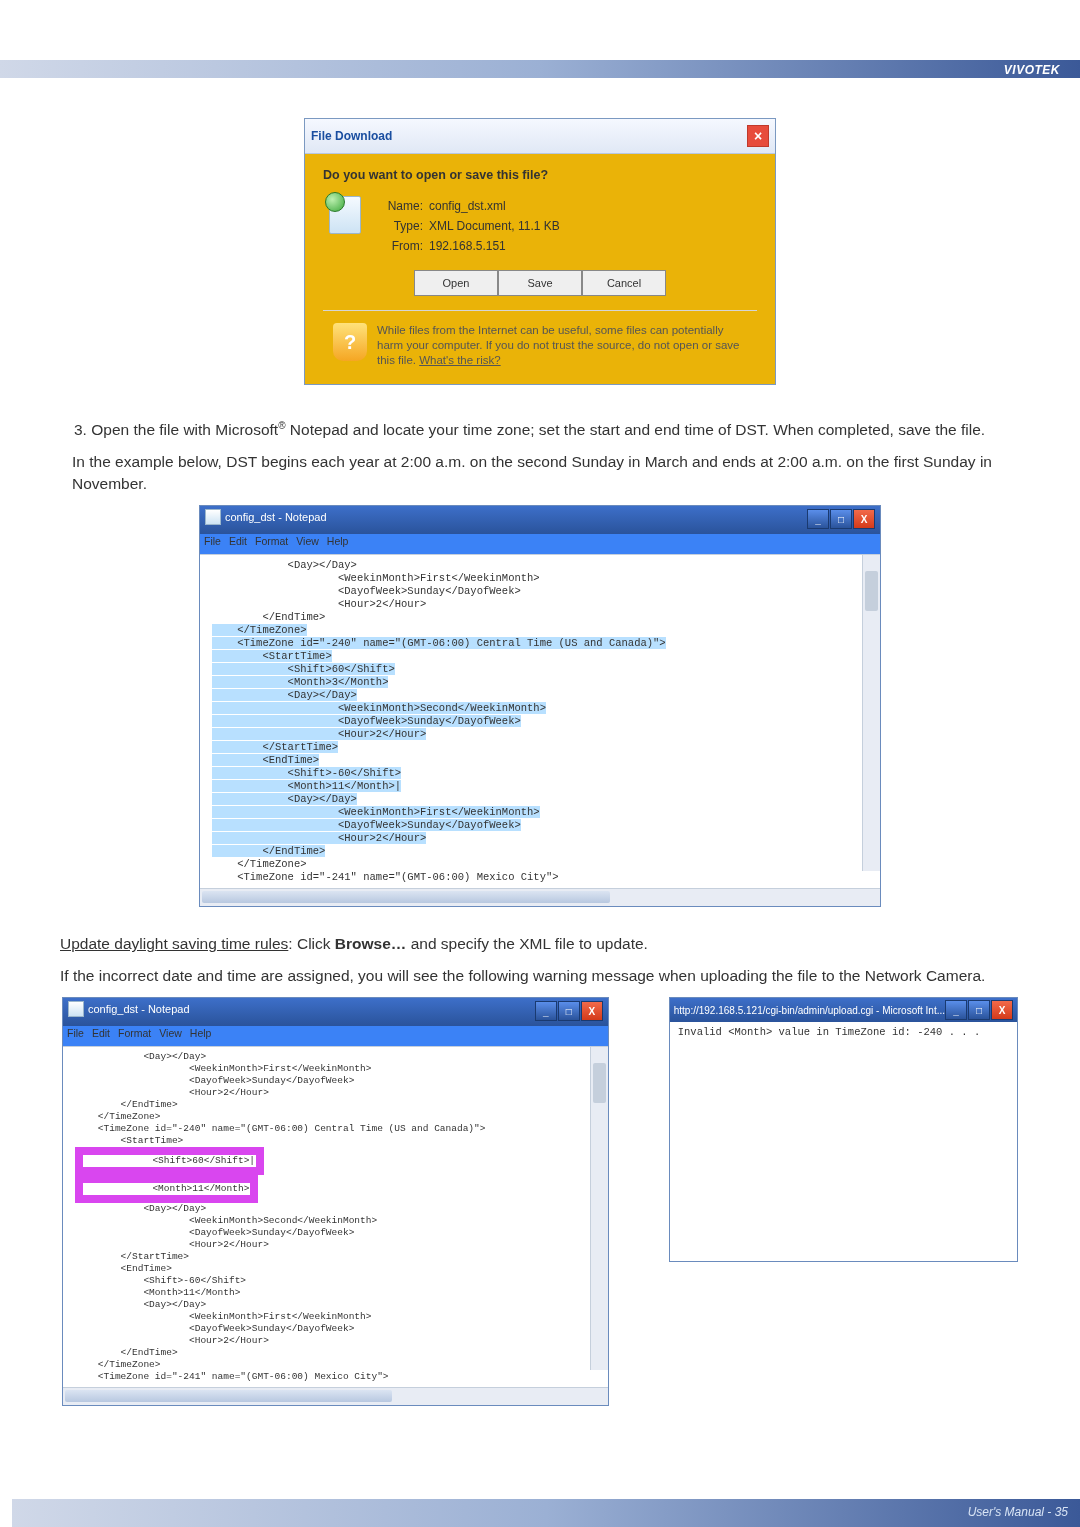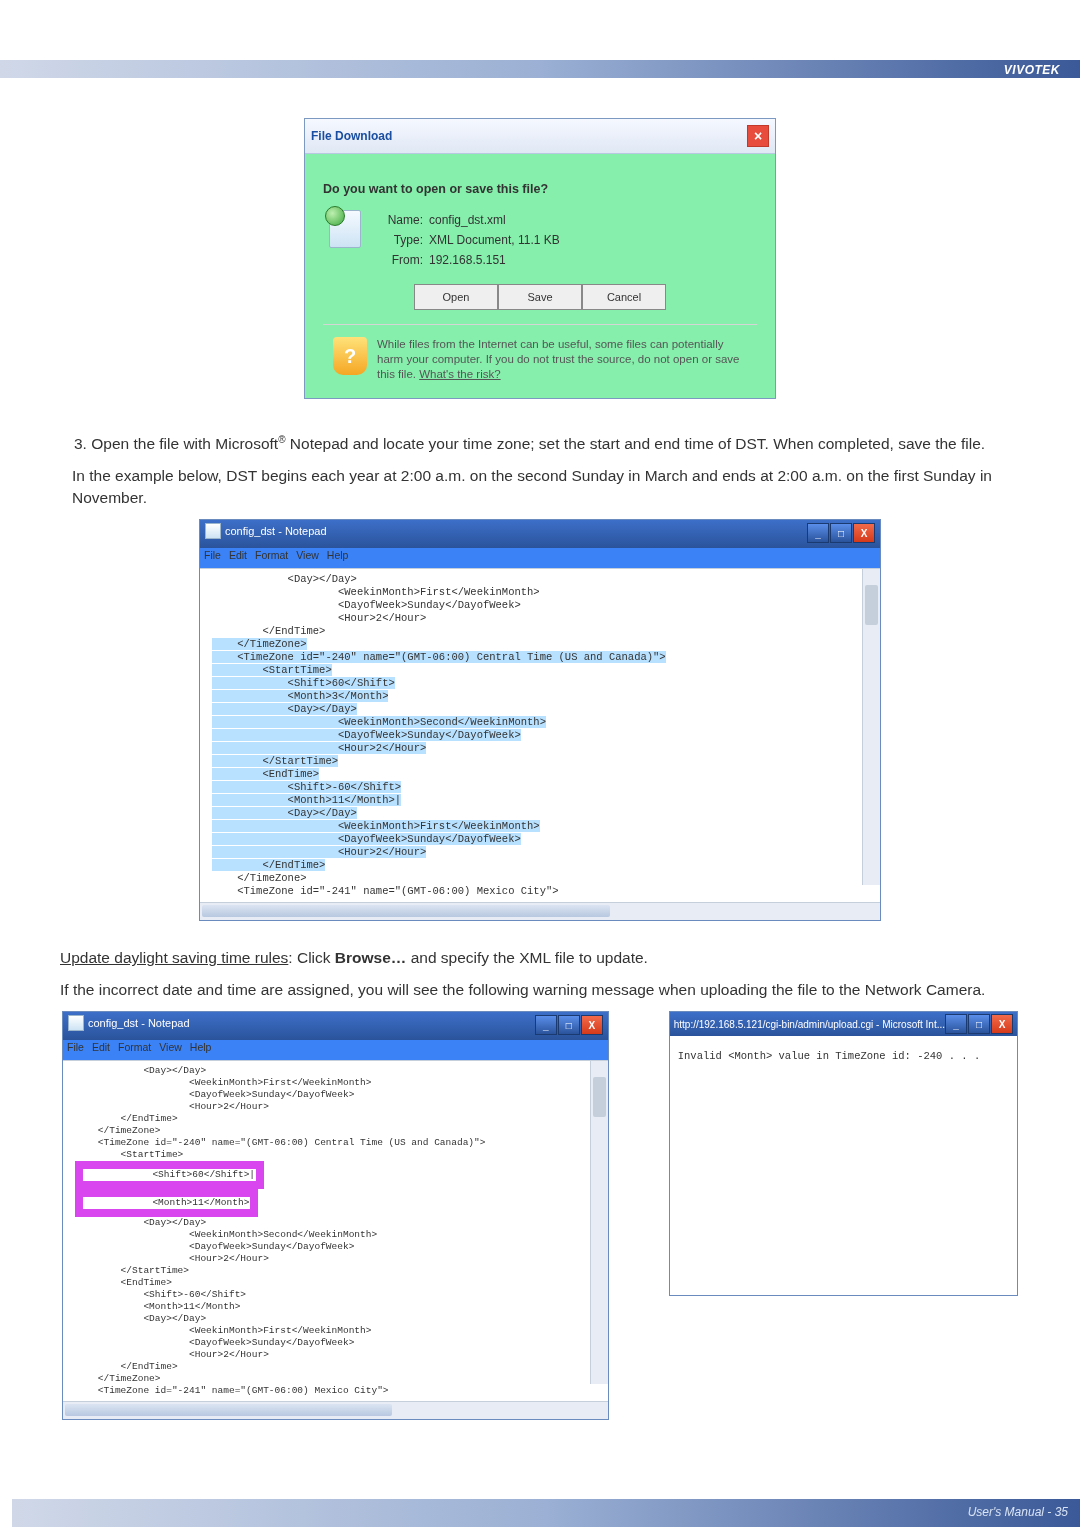--- a/index.html
+++ b/index.html
@@ -1,24 +1,24 @@
 <!DOCTYPE html>
 <html><head>
 <meta charset="utf-8">
 <style>
 body{margin:0;background:#fff;font-family:Arial,Helvetica,sans-serif;font-size:12px;color:#333}
 .page{width:1080px;margin:0 auto;background:#fff;position:relative;min-height:1527px}
 .top-bar{height:60px;background:#fff;position:relative}
 .gradient-bar{height:18px;background:linear-gradient(to right,#d0d8e8 0%,#9bb0d4 50%,#3b5998 100%);position:relative}
 .brand{position:absolute;right:20px;top:3px;color:#fff;font-style:italic;font-weight:bold;font-size:12px;letter-spacing:0.5px}
 .content{padding:20px 50px 20px 50px}
-.dialog{width:470px;margin:20px auto 30px auto;border:1px solid #7b99c1;background:#86efac;position:relative}
+.dialog{width:470px;margin:20px auto 30px auto;border:1px solid #7b99c1;background:#eab308;position:relative}
 .dialog-title{height:26px;background:linear-gradient(#f5f8ff,#e0e8f5);border-bottom:1px solid #b8c8e0;position:relative;padding:4px 6px;color:#1a4ea0;font-weight:bold;font-size:12px;display:flex;align-items:center;justify-content:space-between}
 .close-x{width:20px;height:20px;background:#e74c3c;color:#fff;display:flex;align-items:center;justify-content:center;font-weight:bold;font-size:14px;border:1px solid #c0392b}
-.dialog-body{padding:28px 18px 14px 18px}
+.dialog-body{padding:14px 18px 14px 18px}
 .dialog-body .prompt{font-weight:bold;margin-bottom:14px;font-size:12.5px}
 .file-row{display:flex;gap:14px;margin-bottom:14px;padding-left:6px}
 .file-icon{width:34px;height:34px;position:relative}
 .file-icon .doc{width:30px;height:36px;background:linear-gradient(#f5faff,#cde3f4);border:1px solid #9bb6cc;position:relative;border-radius:2px}
 .file-icon .globe{width:18px;height:18px;border-radius:50%;background:radial-gradient(circle at 35% 35%,#bdf0b0,#3ca83c);position:absolute;left:-4px;top:-4px;border:1px solid #2a7a2a}
 .kv{font-size:12px;line-height:20px;color:#333}
 .kv .lbl{display:inline-block;width:46px;text-align:right;margin-right:6px;color:#333}
 .btns{display:flex;justify-content:center;margin:6px 0 14px 0}
 .btn{width:82px;height:24px;border:1px solid #888;background:#efefef;font-size:11px;display:flex;align-items:center;justify-content:center}
 .dialog-footer{border-top:1px solid #d5d5d5;padding:12px 10px 2px 10px;display:flex;gap:10px}
@@ -41,21 +41,21 @@
 .np-body .hl{background:#b8e0ff;display:inline}
 .np-scroll-v{width:17px;background:#e8ecf4;position:absolute;right:0;top:0;bottom:17px;border-left:1px solid #c5cfdc}
 .np-scroll-v .thumb{background:#c5cfdc;height:40px;margin:16px 2px 0 2px;border-radius:2px}
 .np-scroll-h{height:17px;background:#e8ecf4;border-top:1px solid #c5cfdc;position:relative}
 .np-scroll-h .thumb{position:absolute;left:2px;top:2px;height:12px;width:60%;background:linear-gradient(#dbe4f2,#b8c8e0);border-radius:2px}
 .np-wrap{position:relative}
 .two-col{display:flex;gap:0;margin:2px 12px 0 12px;align-items:flex-start}
 .notepad2{width:600px;border:1px solid #6a8bbd;font-size:10px}
 .ie-browser{width:380px;border:1px solid #6a8bbd;margin-left:60px}
 .ie-title{height:20px;background:linear-gradient(#3d6fc9,#2a539b);color:#fff;font-size:10px;padding:2px 4px;display:flex;align-items:center;justify-content:space-between;white-space:nowrap;overflow:hidden}
-.ie-body{background:#fff;padding:14px 8px;font-family:'Courier New',monospace;font-size:10.5px;min-height:231px}
+.ie-body{background:#fff;padding:4px 8px;font-family:'Courier New',monospace;font-size:10.5px;min-height:231px}
 .notepad2 .np-body{font-size:9.5px;line-height:12px}
 .red-box{border:8px solid #d946ef;display:inline-block;padding:0 1px}
 .ul{text-decoration:underline}
 .footer{position:absolute;bottom:0;left:12px;right:0;height:28px;background:linear-gradient(to right,#d0d8e8 0%,#9bb0d4 50%,#3b5998 100%)}
 .footer-txt{position:absolute;right:12px;top:6px;color:#d8e4f5;font-style:italic;font-size:12px}
 </style>
 </head>
 <body>
 
 <div class="page">

